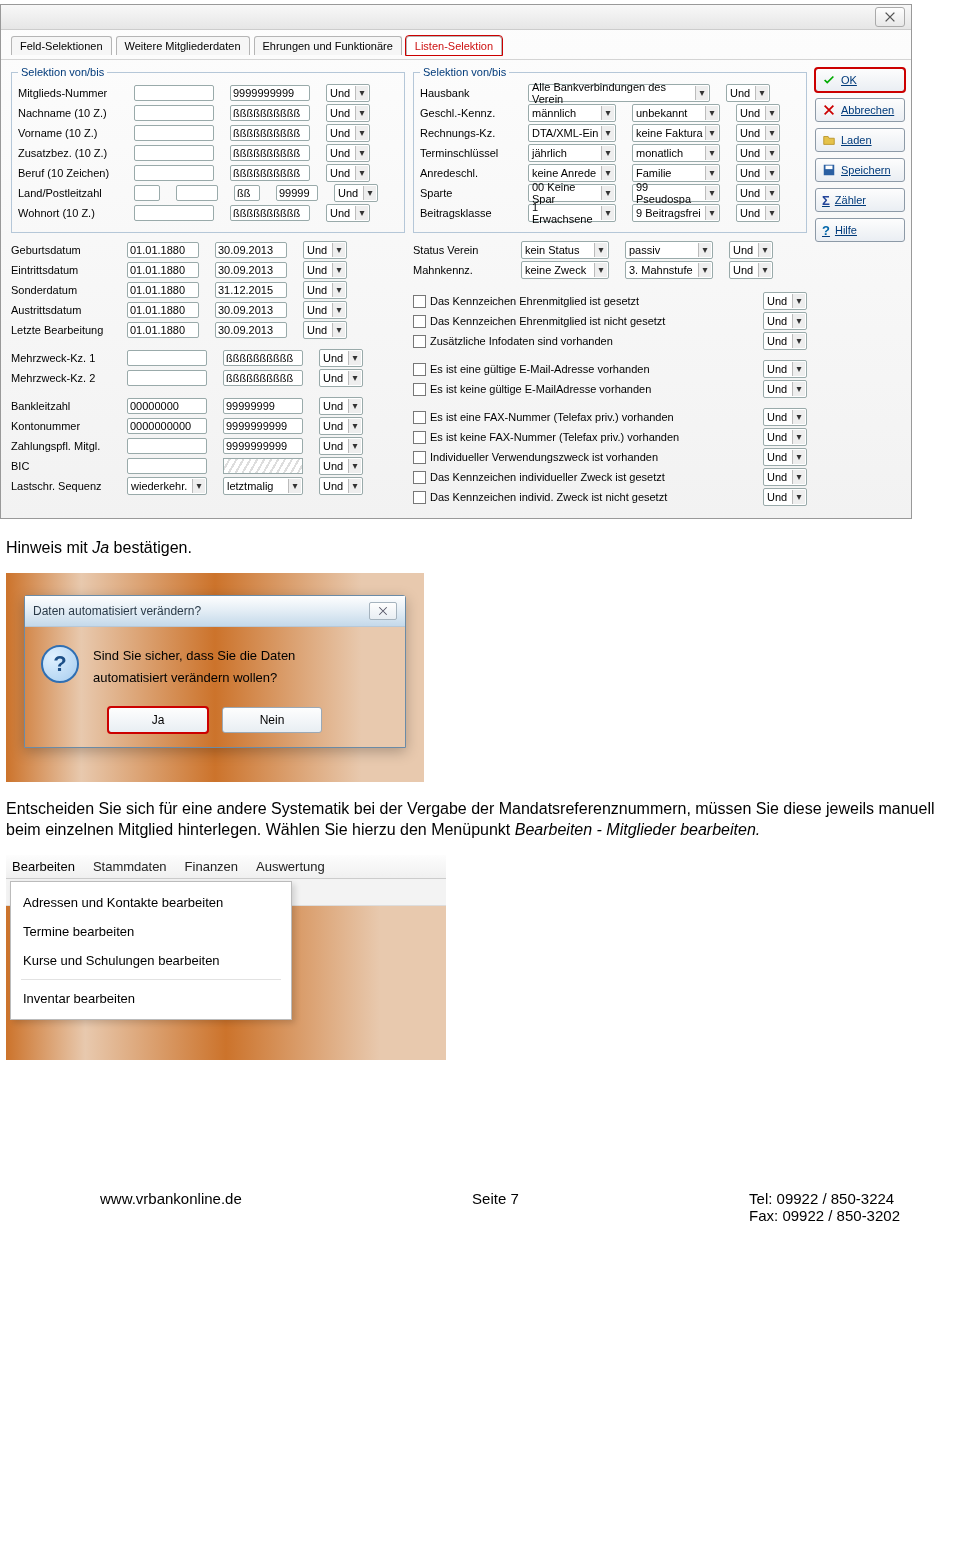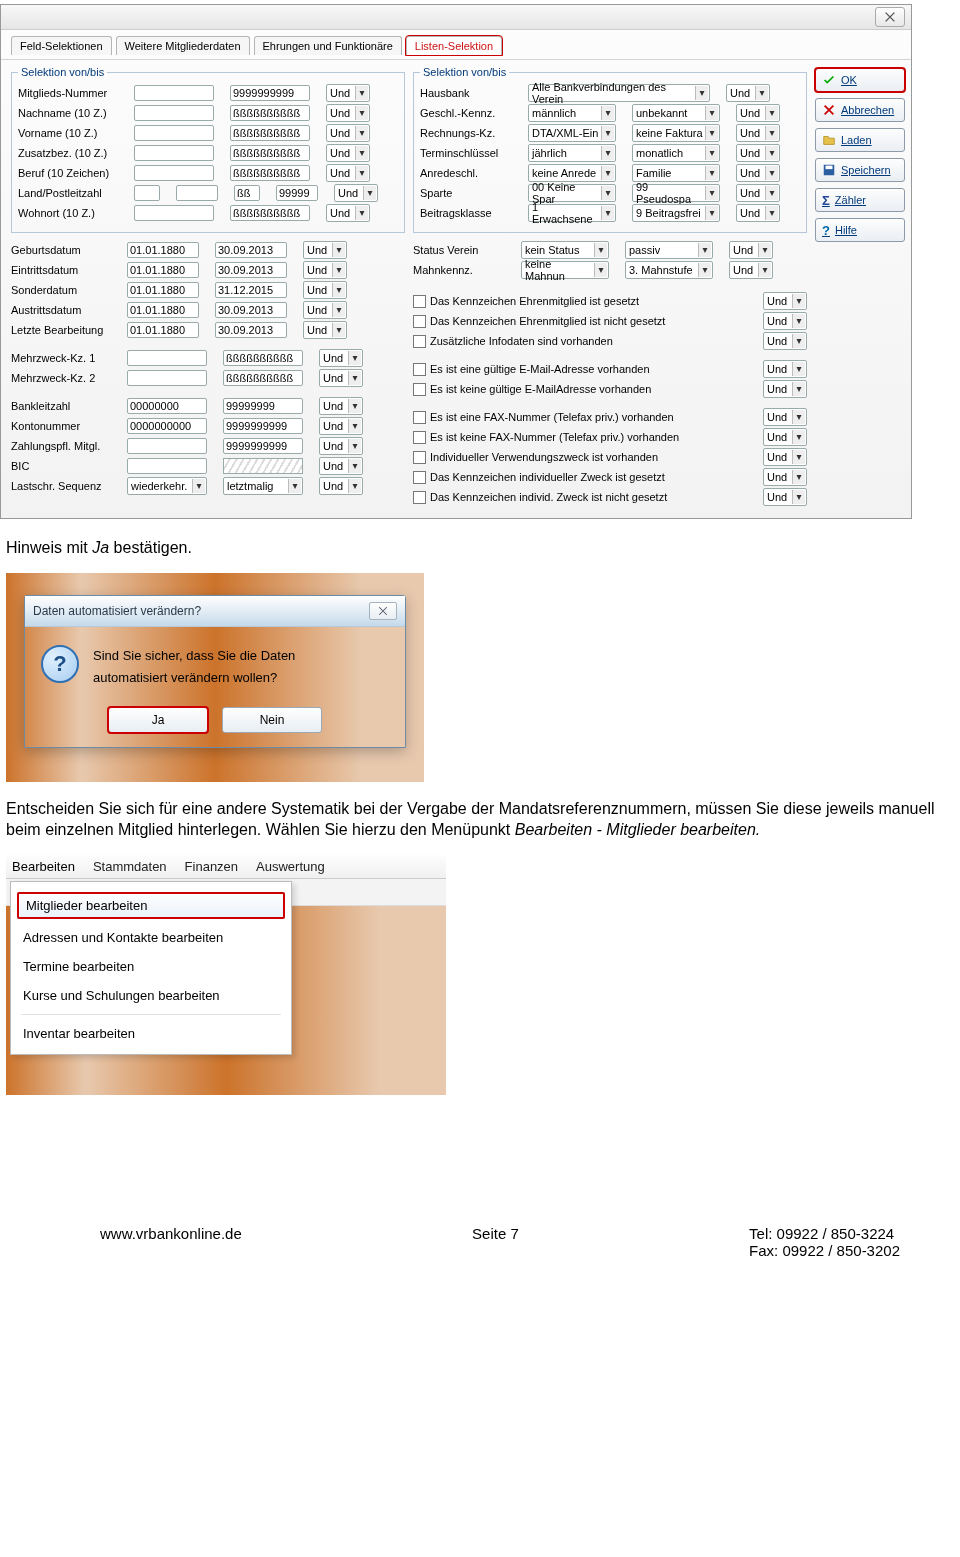--- a/index.html
+++ b/index.html
@@ -351,21 +351,21 @@
               <div class="drop" style="width:86px">
                 <span>passiv</span>
               </div>
               <div class="drop und">
                 <span>Und</span>
               </div>
             </div>
             <div class="row">
               <div class="lblw">Mahnkennz.</div>
               <div class="drop" style="width:86px">
-                <span>keine Mahnun</span>
+                <span>keine Zweck</span>
               </div>
               <div class="drop" style="width:86px">
                 <span>3. Mahnstufe</span>
               </div>
               <div class="drop und">
                 <span>Und</span>
               </div>
             </div>
           </div>
       <div id="checkrows" style="margin-top:13px">
@@ -537,21 +537,20 @@
 <div class="menuwrap">
   <div class="menubar">
     <span class="mi sel">Bearbeiten</span>
     <span class="mi">Stammdaten</span>
     <span class="mi">Finanzen</span>
     <span class="mi">Auswertung</span>
   </div>
   <div style="background:#f3f3f3;height:26px;border-bottom:1px solid #ddd"></div>
   <div style="position:relative;top:-26px;margin-bottom:-26px">
     <div class="dropdown">
-      <div class="it sel">Mitglieder bearbeiten</div>
       <div class="it">Adressen und Kontakte bearbeiten</div>
       <div class="it">Termine bearbeiten</div>
       <div class="it">Kurse und Schulungen bearbeiten</div>
       <div class="sep"></div>
       <div class="it">Inventar bearbeiten</div>
     </div>
   </div>
   <div style="height:40px"></div>
 </div>
 

